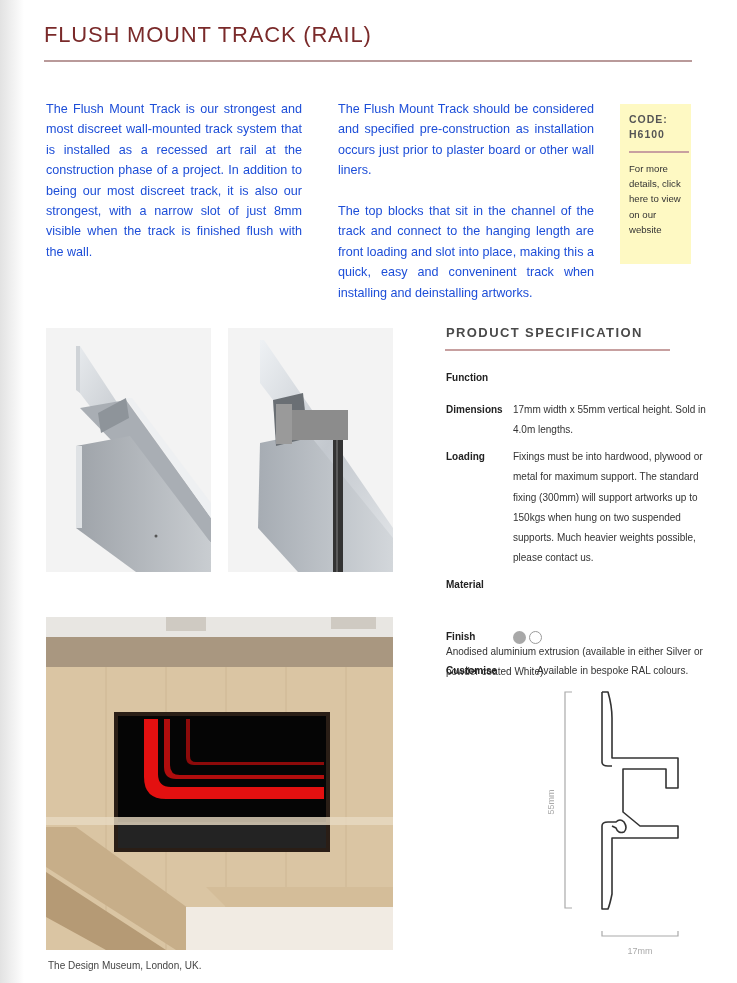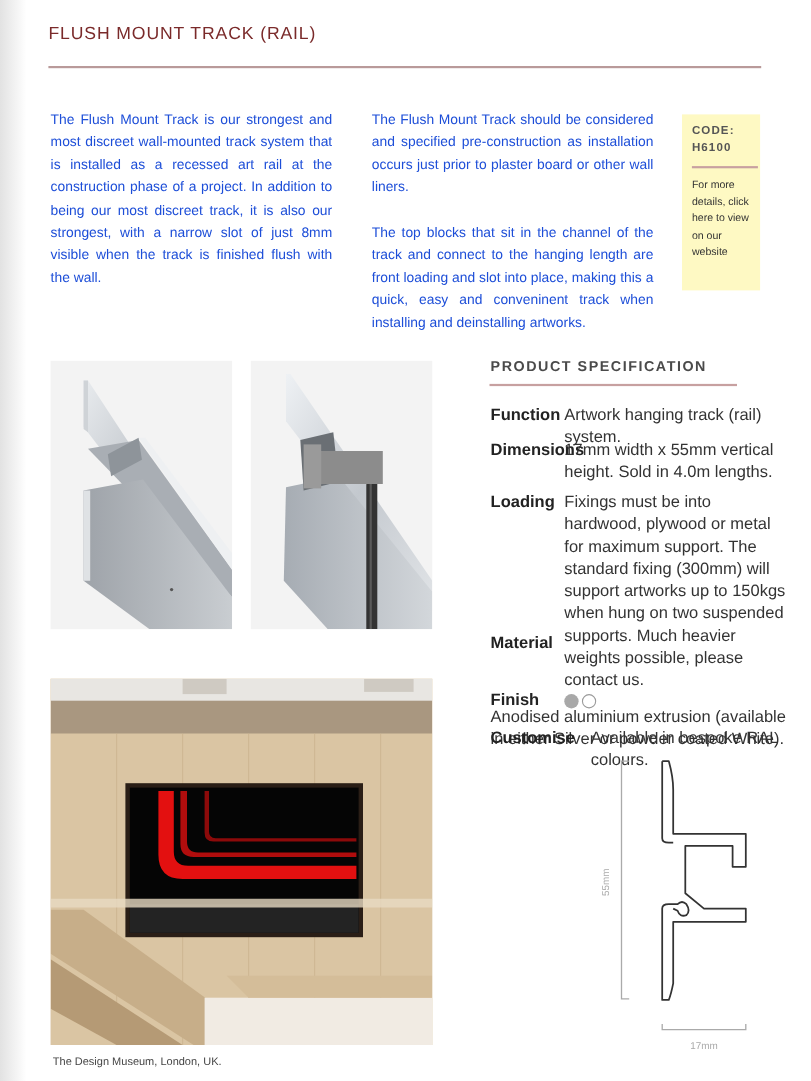--- a/index.html
+++ b/index.html
@@ -1,20 +1,20 @@
 <!DOCTYPE html>
 <html><head>
 <meta charset="utf-8">
 <style>
   * { box-sizing: border-box; margin: 0; padding: 0; }
   html, body { width: 737px; height: 983px; overflow: hidden; background: #ffffff; }
   body { position: relative; font-family: "Liberation Sans", sans-serif; color: #3d3d3d; }
   .page-shadow { position: absolute; left: 0; top: 0; width: 24px; height: 983px;
     background: linear-gradient(to right, #e2e2e2, #f6f6f6 70%, #ffffff); }
-  .title { position: absolute; left: 44px; top: 22px; font-size: 16px; letter-spacing: 0.8px;
+  .title { position: absolute; left: 44px; top: 22px; font-size: 22px; letter-spacing: 0.8px;
     color: #7a2a2a; font-weight: normal; }
   .title-rule { position: absolute; left: 44px; top: 60px; width: 648px; height: 2px; background: #b99a9a; }
 
   .para { position: absolute; font-size: 12.6px; line-height: 20.4px; color: #1d4ed8; text-align: justify; }
   .para1 { left: 46px; top: 99px; width: 256px; }
   .para2 { left: 338px; top: 99px; width: 256px; }
   .para2 p + p { margin-top: 20.4px; }
 
   .code-box { position: absolute; left: 620px; top: 104px; width: 71px; height: 160px; background: #fef9c3; padding: 8px 9px; }
   .code-label { font-size: 10.5px; font-weight: bold; letter-spacing: 1px; color: #555; line-height: 15px; }
@@ -22,21 +22,21 @@
   .code-link { font-size: 9.6px; line-height: 15.2px; color: #333; display: block; text-decoration: none; }
 
   .photo { position: absolute; overflow: hidden; }
   .photo1 { left: 46px; top: 328px; width: 165px; height: 244px; background: #f3f3f3; }
   .photo2 { left: 228px; top: 328px; width: 165px; height: 244px; background: #f3f3f3; }
   .photo3 { left: 46px; top: 617px; width: 347px; height: 333px; background: #d8c2a2; }
   .caption { position: absolute; left: 48px; top: 960px; font-size: 10px; color: #444; }
 
   .spec-title { position: absolute; left: 446px; top: 325px; font-size: 13px; font-weight: bold; letter-spacing: 1.4px; color: #4a4a4a; text-align: center; }
   .spec-rule { position: absolute; left: 445px; top: 349px; width: 225px; height: 2px; background: #c7a0a0; }
-  .spec-row { position: absolute; left: 446px; width: 270px; display: flex; font-size: 15px; line-height: 20.3px; color: #333; }
+  .spec-row { position: absolute; left: 446px; width: 270px; display: flex; font-size: 10px; line-height: 20.3px; color: #333; }
   .spec-label { width: 67px; flex: 0 0 67px; font-weight: bold; color: #222; }
   .spec-value { flex: 1; }
   .finish-dots { display: flex; gap: 3px; align-items: center; height: 20px; }
   .dot { width: 13px; height: 13px; border-radius: 50%; }
   .dot-silver { background: #a8a8a8; }
   .dot-white { background: #fff; border: 1.5px solid #9a9a9a; }
 
   .profile { position: absolute; left: 540px; top: 686px; width: 160px; height: 276px; }
   .dim-text { font-family: "Liberation Sans", sans-serif; font-size: 9px; fill: #aaaaaa; }
 </style>
@@ -138,21 +138,20 @@
     <polygon points="160,270 347,270 347,290 180,290" fill="#d4bd99"></polygon>
   </svg>
 </div>
 <div class="caption">The Design Museum, London, UK.</div>
 
 <div class="spec-title">PRODUCT SPECIFICATION</div>
 <div class="spec-rule"></div>
 
 <div class="spec-row" style="top:368px;">
   <div class="spec-label">Function</div>
-  <div class="spec-value">Artwork hanging track (rail) system.</div>
 </div>
 <div class="spec-row" style="top:400px;">
   <div class="spec-label">Dimensions</div>
   <div class="spec-value">17mm width x 55mm vertical height. Sold in 4.0m lengths.</div>
 </div>
 <div class="spec-row" style="top:447px;">
   <div class="spec-label">Loading</div>
   <div class="spec-value">Fixings must be into hardwood, plywood or metal for maximum support. The standard fixing (300mm) will support artworks up to 150kgs when hung on two suspended supports. Much heavier weights possible, please contact us.</div>
 </div>
 <div class="spec-row" style="top:575px;flex-direction:column;">

